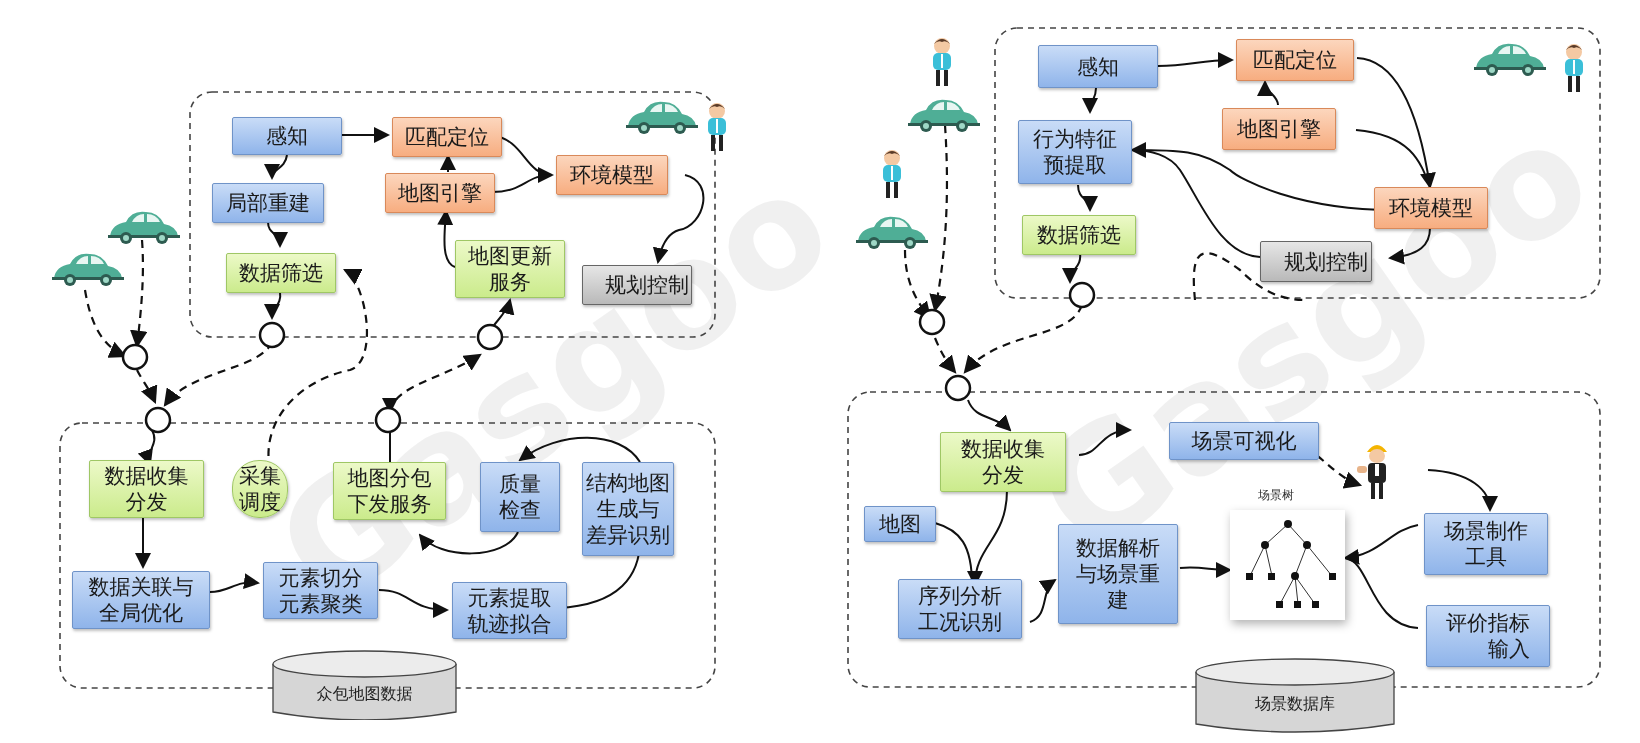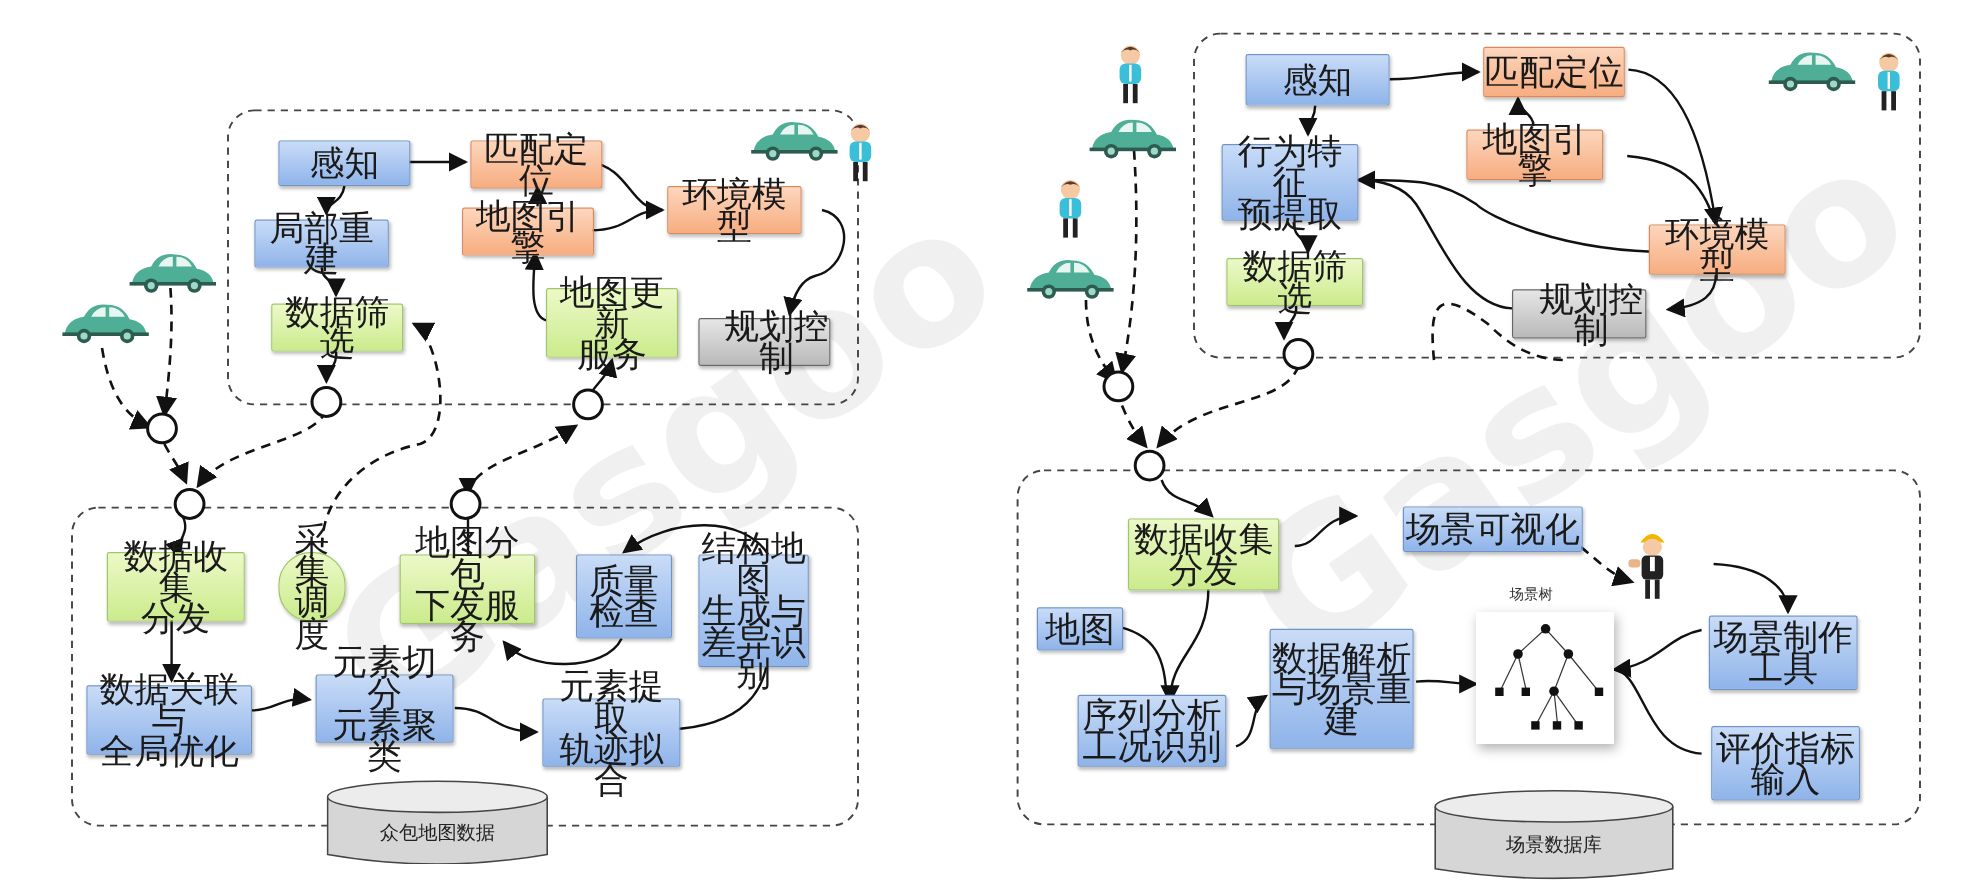--- a/index.html
+++ b/index.html
@@ -1,19 +1,19 @@
 <!DOCTYPE html>
 <html><head>
 <meta charset="utf-8">
 <style>
   html,body{margin:0;padding:0;background:#fff;}
   body{width:1640px;height:743px;position:relative;overflow:hidden;font-family:"DejaVu Sans",sans-serif;}
   svg#canvas{position:absolute;left:0;top:0;}
   .box{position:absolute;display:flex;align-items:center;justify-content:center;text-align:center;
-       font-size:29px;line-height:26px;color:#1a1a1a;border-radius:2px;box-sizing:border-box;white-space:pre-line;
+       font-size:21px;line-height:26px;color:#1a1a1a;border-radius:2px;box-sizing:border-box;white-space:pre-line;
        box-shadow:1px 2px 3px rgba(0,0,0,0.25);}
   .blue{background:linear-gradient(#c9dcf7,#8fb4ea);border:1px solid #6f93c8;}
   .orange{background:linear-gradient(#fcd6bd,#f7ad80);border:1px solid #d9895a;}
   .green{background:linear-gradient(#ecf9c8,#cbeb8c);border:1px solid #9fc765;}
   .gray{background:linear-gradient(#e6e6e6,#b9b9b9);border:1px solid #666;padding-left:20px;}
   .db{position:absolute;}
   .db-label{position:absolute;font-size:16px;color:#222;text-align:center;width:100%;}
   .tree-title{position:absolute;font-size:12px;color:#333;font-family:"DejaVu Serif",serif;}
   .wm{position:absolute;color:rgba(0,0,0,0.06);font-weight:bold;pointer-events:none;}
 </style>
@@ -224,21 +224,21 @@
 <div class="box blue" style="left:1140px;top:422px;width:150px;height:38px;margin-left:29px;">场景可视化</div>
 <div class="box blue" style="left:864px;top:506px;width:72px;height:36px;">地图</div>
 <div class="box blue" style="left:898px;top:579px;width:124px;height:60px;">序列分析
 工况识别</div>
 <div class="box blue" style="left:1058px;top:524px;width:120px;height:100px;">数据解析
 与场景重
 建</div>
 <div class="tree-title" style="left:1258px;top:487px;">场景树</div>
 <div class="box blue" style="left:1424px;top:513px;width:124px;height:62px;">场景制作
 工具</div>
-<div class="box blue" style="left:1426px;top:605px;width:124px;height:62px;">评价指标
+<div class="box blue" style="left:1426px;top:605px;width:124px;height:62px;text-align:right;">评价指标
 输入</div>
 
 <div class="db" style="left:1195px;top:658px;width:200px;height:75px;">
   <svg width="200" height="75">
     <path d="M1,14 L1,66 Q100,82 199,66 L199,14" fill="#d6d6d6" stroke="#444" stroke-width="1.3"></path>
     <ellipse cx="100" cy="14" rx="99" ry="13" fill="#ececec" stroke="#444" stroke-width="1.3"></ellipse>
   </svg>
   <div class="db-label" style="top:36px;">场景数据库</div>
 </div>
 

